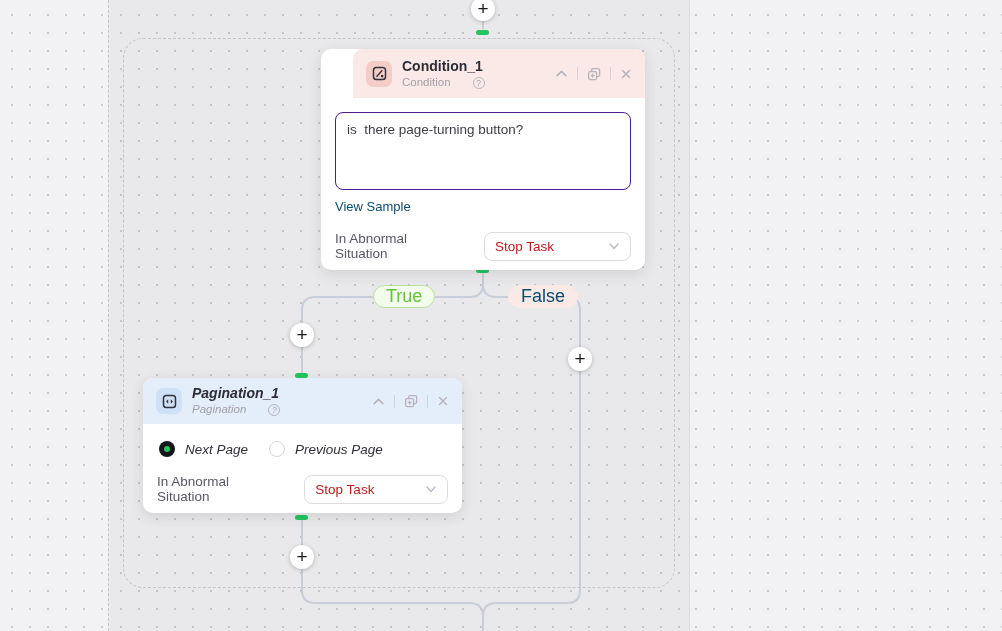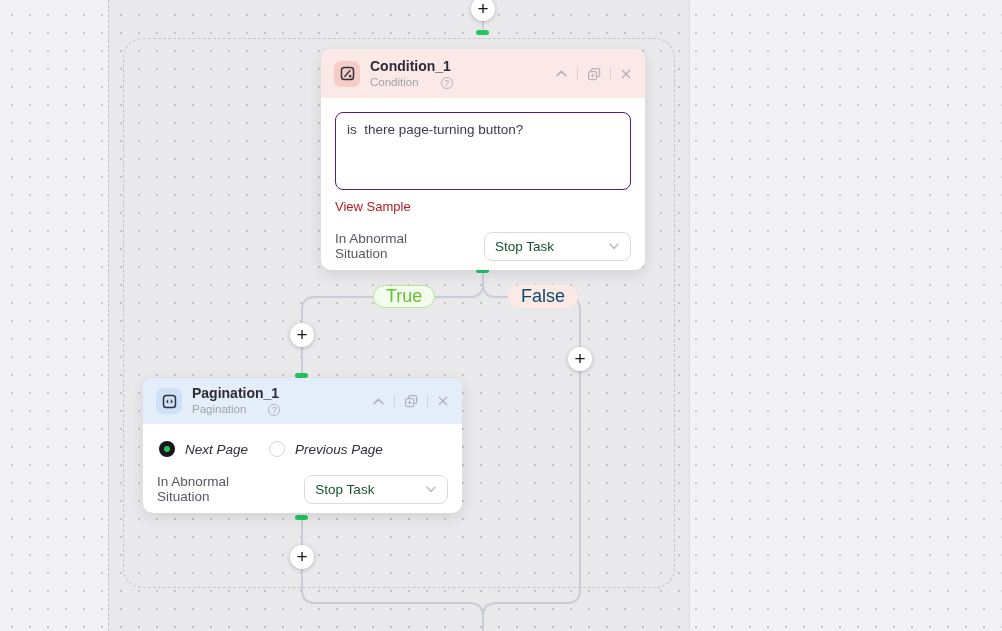--- a/index.html
+++ b/index.html
@@ -51,22 +51,22 @@
   .pill-false { background:#fbe9e6; border:1px solid #fbe9e6; color:#0c4a6e; }
 
   .node {
     position:absolute; background:#fff; border-radius:10px;
     box-shadow:0 4px 14px rgba(40,40,60,.12);
   }
   .node-header {
     display:flex; align-items:center; padding:0 13px;
     border-radius:10px 10px 0 0;
   }
-  .cond-header { background:#fbe9e7; height:49px; }
-  .pag-header  { background:#e4edfa; height:46px; }
+  .cond-header { background:#fbe9e7; height:49px;margin-left:32px; }
+  .pag-header  { background:#e4edfa; height:46px;font-style:italic; }
 
   .node-icon {
     width:26px; height:26px; border-radius:7px; flex:0 0 auto;
     display:flex; align-items:center; justify-content:center;
   }
   .cond-icon { background:#f5cdc8; }
   .pag-icon  { background:#cfe1f7; }
 
   .node-titles { margin-left:10px; flex:1 1 auto; min-width:0; }
   .node-title { font-size:14px; font-weight:700; color:#2d2d37; line-height:1.15; }
@@ -83,30 +83,30 @@
   .act-divider { width:1px; height:13px; background:rgba(60,50,60,.13); }
   .hact { cursor:pointer; display:flex; }
 
   .node-body { padding:14px 14px 9px 14px; }
 
   .question-box {
     border:1px solid #4c1d95; border-radius:8px; height:78px;
     padding:9px 11px; font-size:13.5px; color:#3c3c46;
     white-space:pre-wrap; cursor:text;
   }
-  .link { margin-top:9px; font-size:13px; color:#b91c1c; cursor:pointer; display:inline-block; }
+  .link { margin-top:9px; font-size:13px; color:#0c4a6e; cursor:pointer; display:inline-block; }
 
   .abn-row { display:flex; align-items:center; margin-top:16px;gap:25px; }
   .abn-label { font-size:13.5px; color:#585862; }
   .select {
     margin-left:10px; height:29px; border:1px solid #dcdbe1; border-radius:8px;
     background:#fff; display:flex; align-items:center; padding:0 10px;
     cursor:pointer;
   }
-  .select-value { font-size:13.5px; color:#14532d; flex:1 1 auto; }
+  .select-value { font-size:13.5px; color:#b91c1c; flex:1 1 auto; }
   .select svg { flex:0 0 auto; margin-left:8px; }
 
   .cond-select { width:163px; }
   .pag-select  { width:161px; }
 
   .radio-row { display:flex; align-items:center; gap:21px; padding:3px 0 2px 2px; }
   .radio-opt { display:flex; align-items:center; gap:10px; cursor:pointer; }
   .radio { width:16px; height:16px; border-radius:50%; position:relative; flex:0 0 auto; }
   .radio-on { background:#15171c; }
   .radio-on::after { content:""; position:absolute; left:5px; top:5px; width:6px; height:6px; border-radius:50%; background:#22c55e; }

